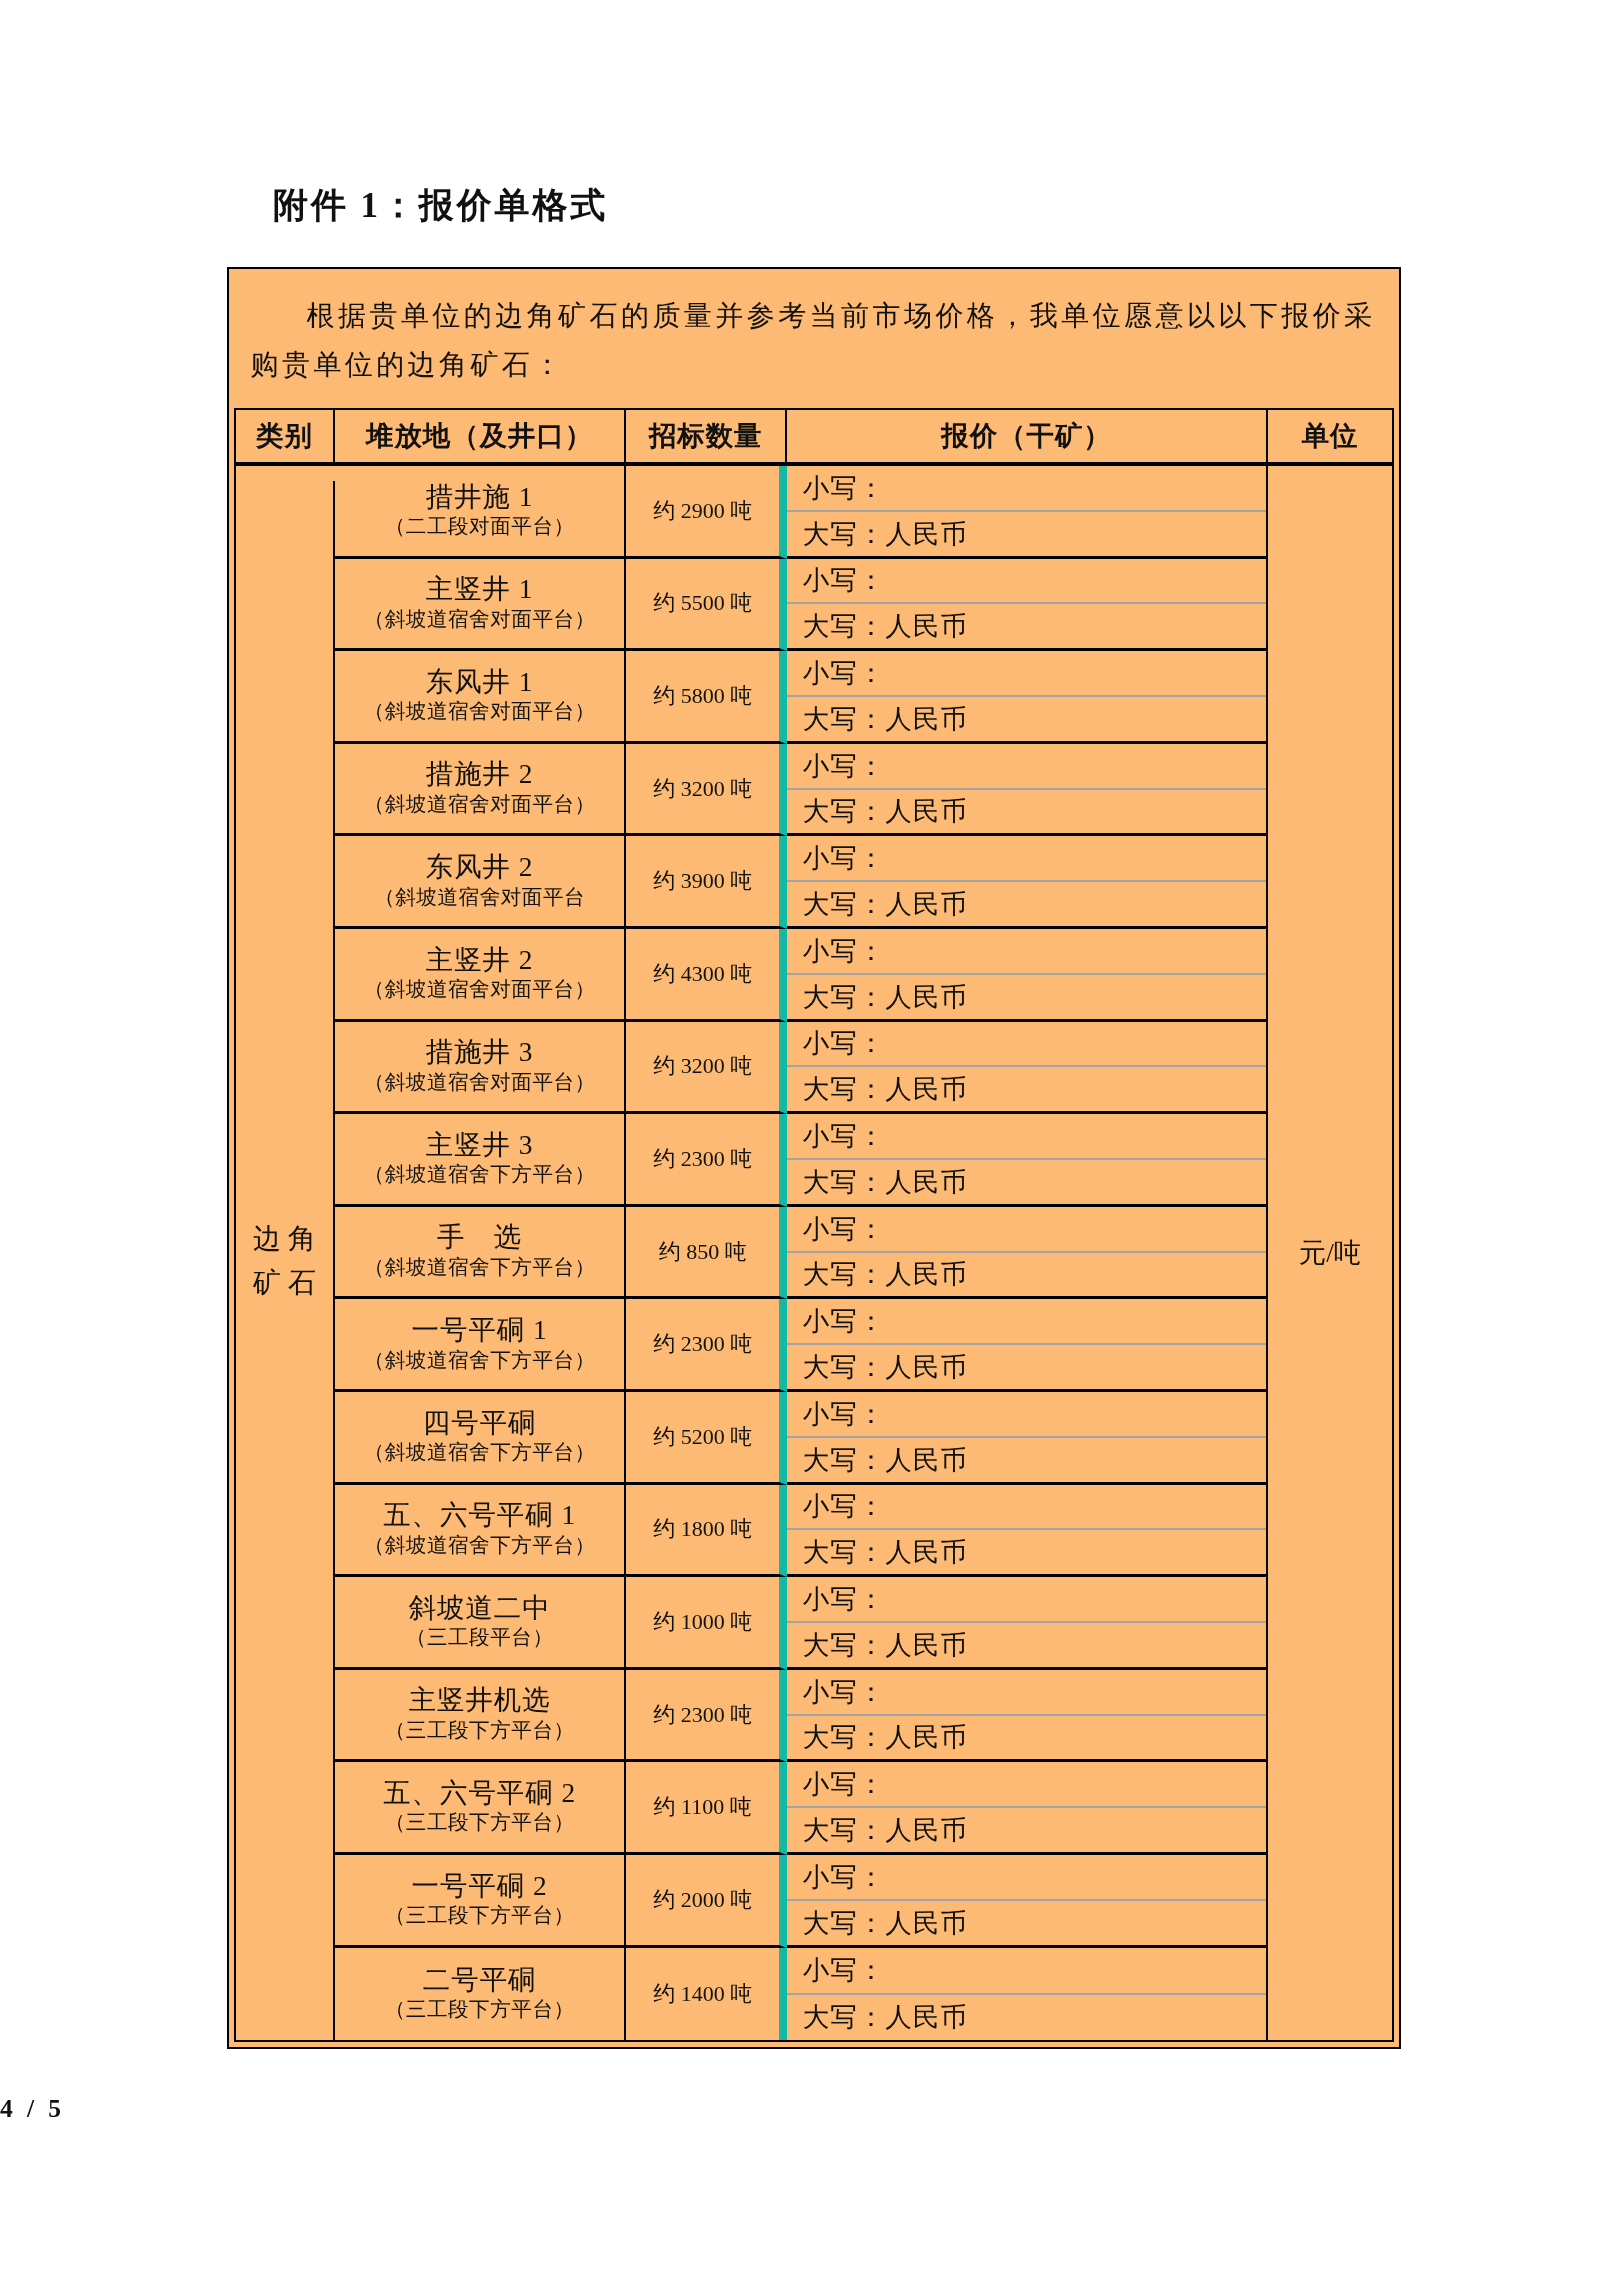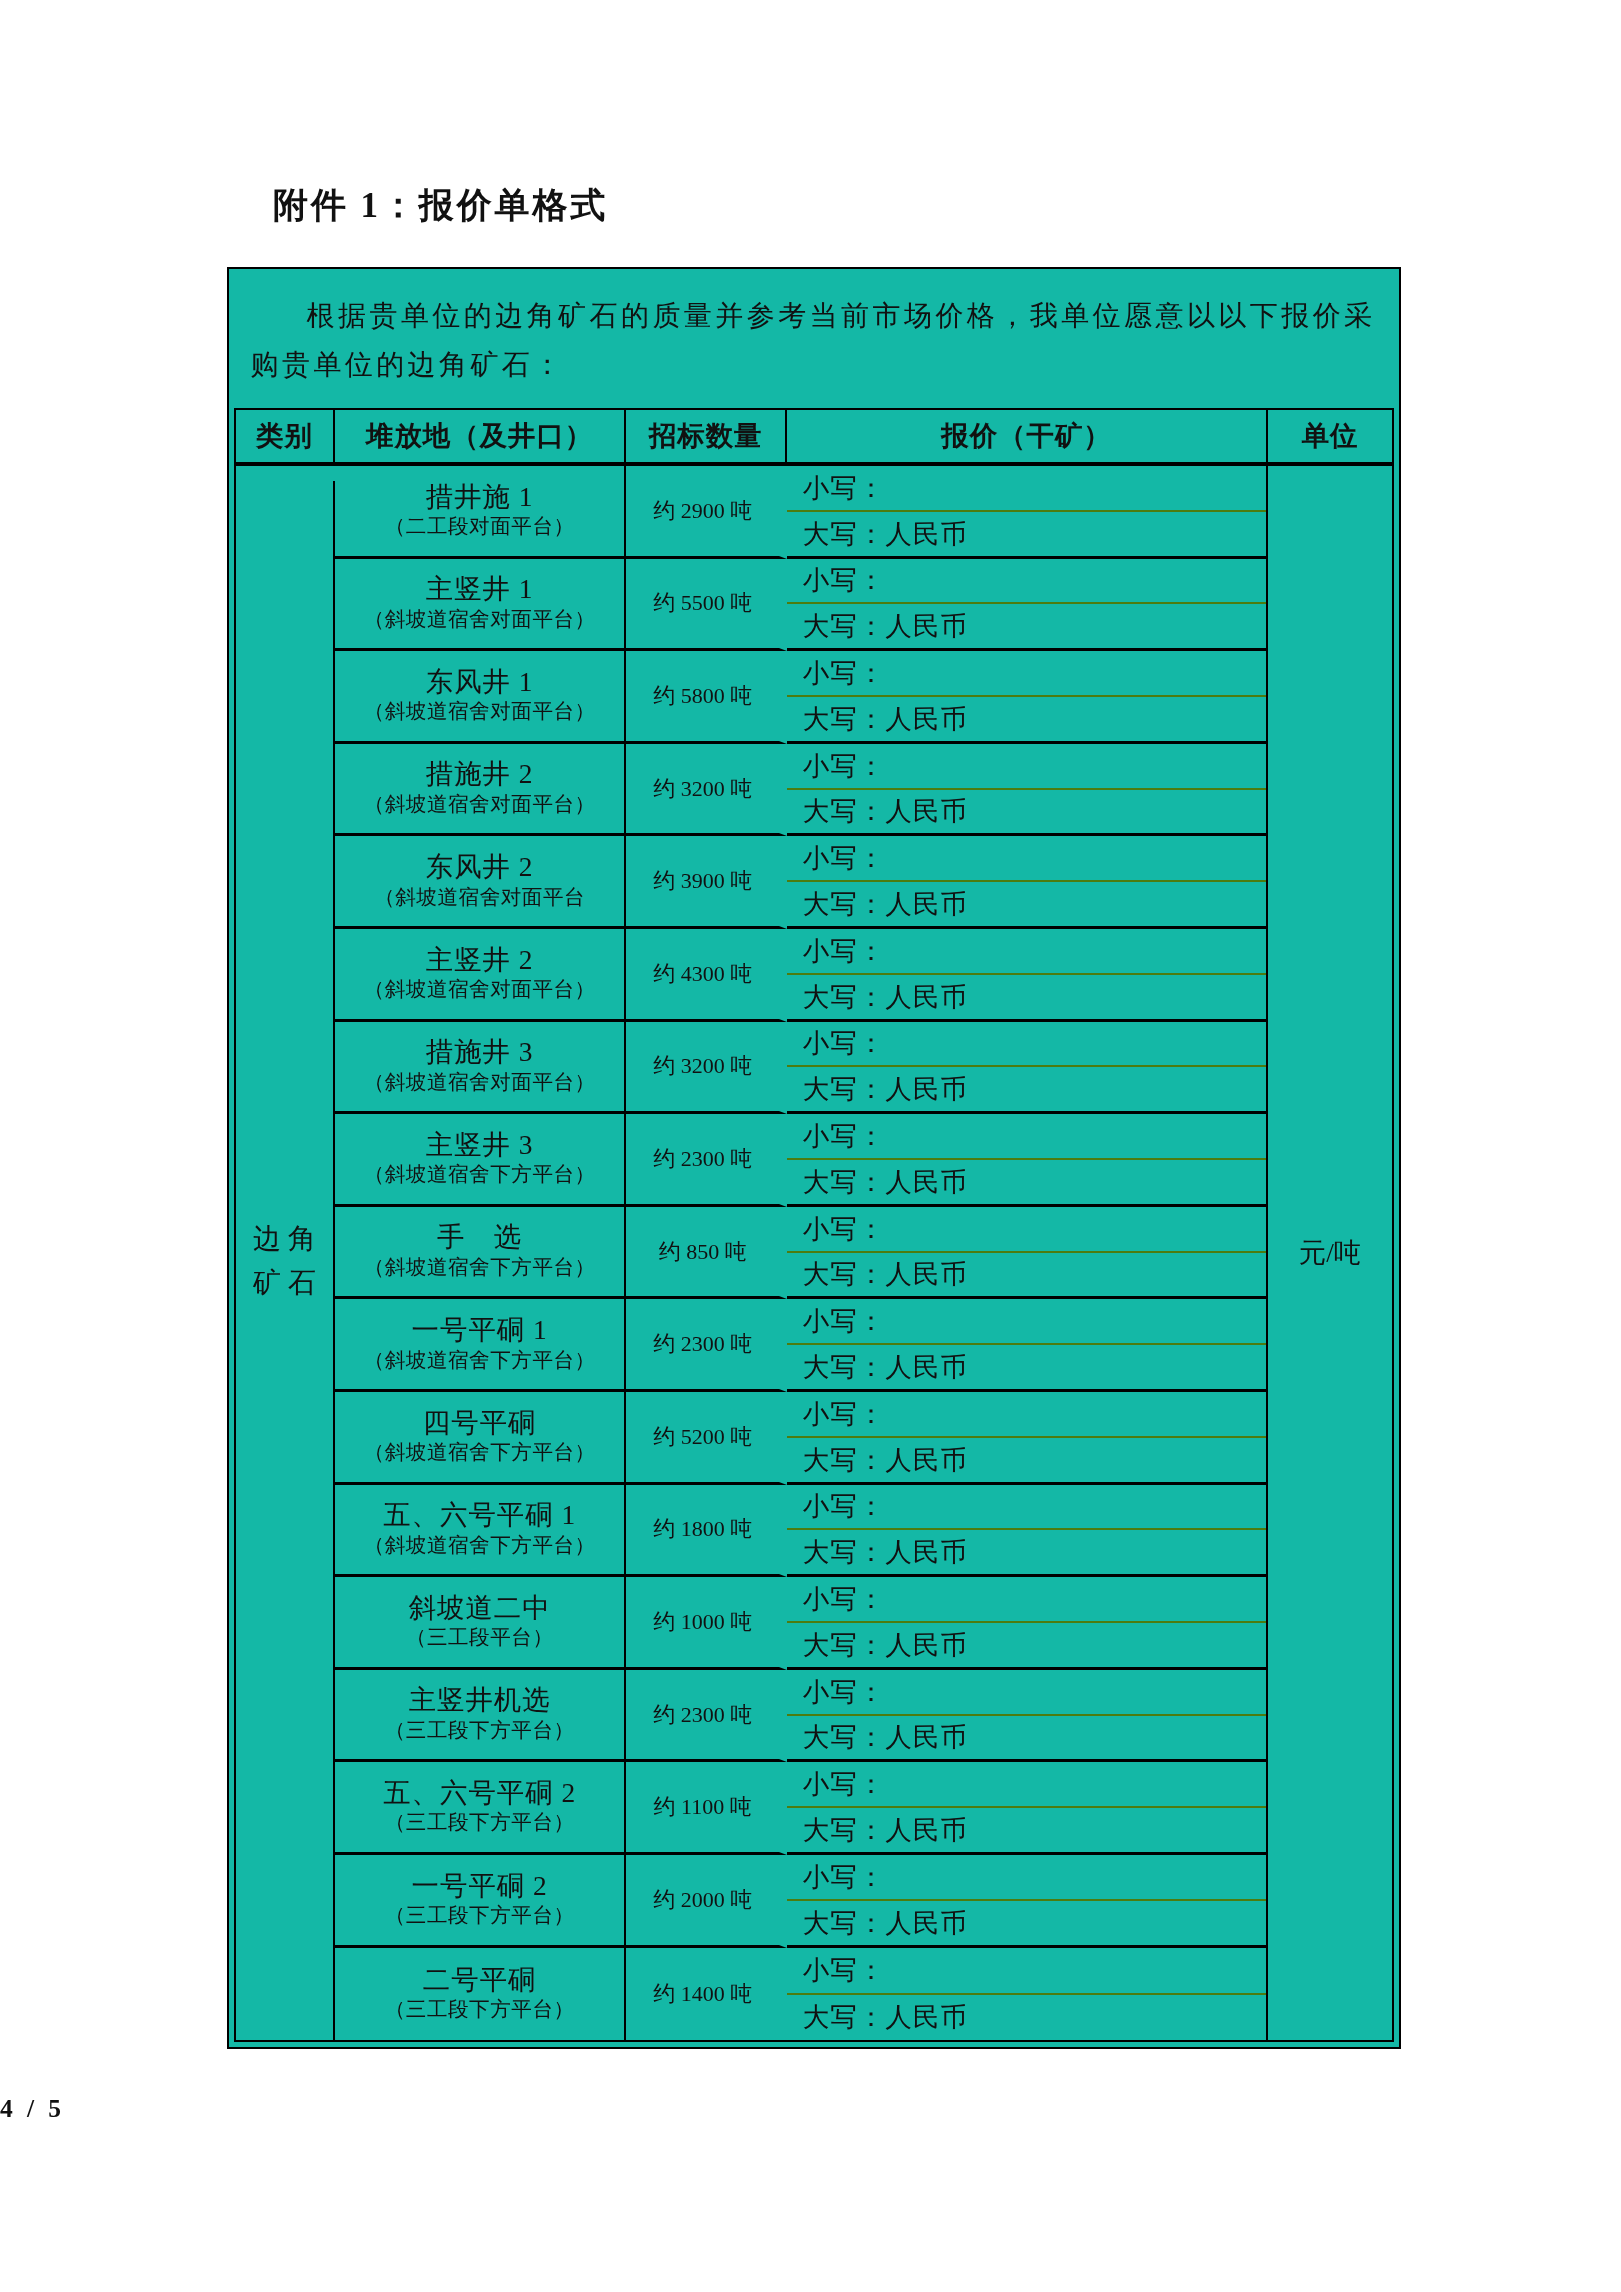--- a/index.html
+++ b/index.html
@@ -18,21 +18,21 @@
     font-weight: bold;
     letter-spacing: 2.9px;
     margin-left: 28px;
   }
   .outer-box {
     position: absolute;
     left: 227px; top: 267px;
     width: 1174px; height: 1782px;
     border: 2px solid #000;
     box-sizing: border-box;
-    background: #14b8a6;
+    background: #fdba74;
   }
   .intro {
     margin: 0;
     padding: 21.6px 23.5px 0 21.6px;
     font-size: 28px;
     line-height: 1.78;
     letter-spacing: 3.4px;
     text-indent: 2em;
     text-align: justify;
   }
@@ -95,21 +95,21 @@
     display: flex; flex-direction: column;
   }
   .price-half {
     flex: 1 1 0;
     display: flex; align-items: center;
     padding-left: 15.7px;
     font-size: 26.5px;
     letter-spacing: 1px;
     box-sizing: border-box;
   }
-  .price-half.top { border-bottom: 2px solid #4d7c0f; }
+  .price-half.top { border-bottom: 2px solid #a3a3a3; }
   .rowgroup > .trow:last-child .loc-cell,
   .rowgroup > .trow:last-child .qty-cell,
   .rowgroup > .trow:last-child .price-cell { border-bottom: none; }
   .page-footer {
     position: absolute;
     left: 0; right: 0; top: 2094px;
     text-align: left;
     font-size: 25.5px;
     font-weight: bold;
     letter-spacing: 3.9px;

